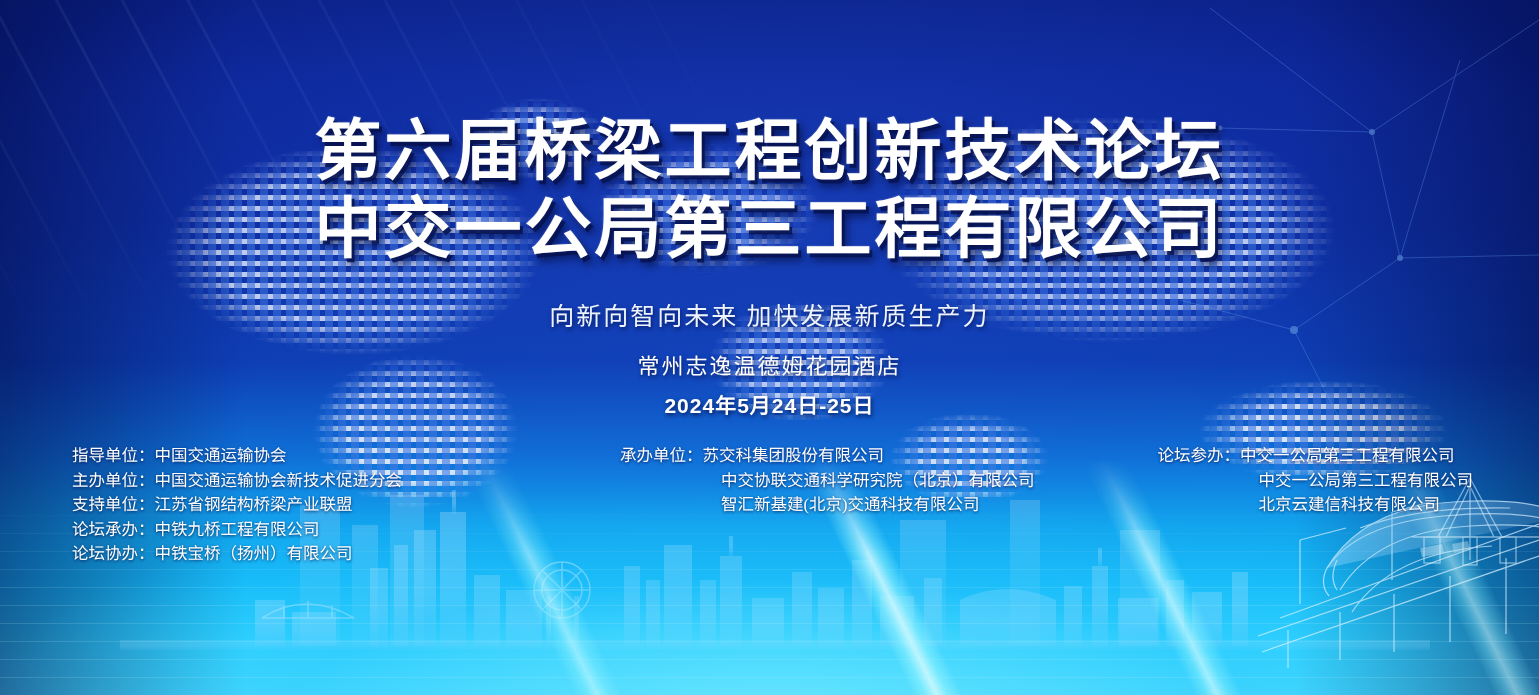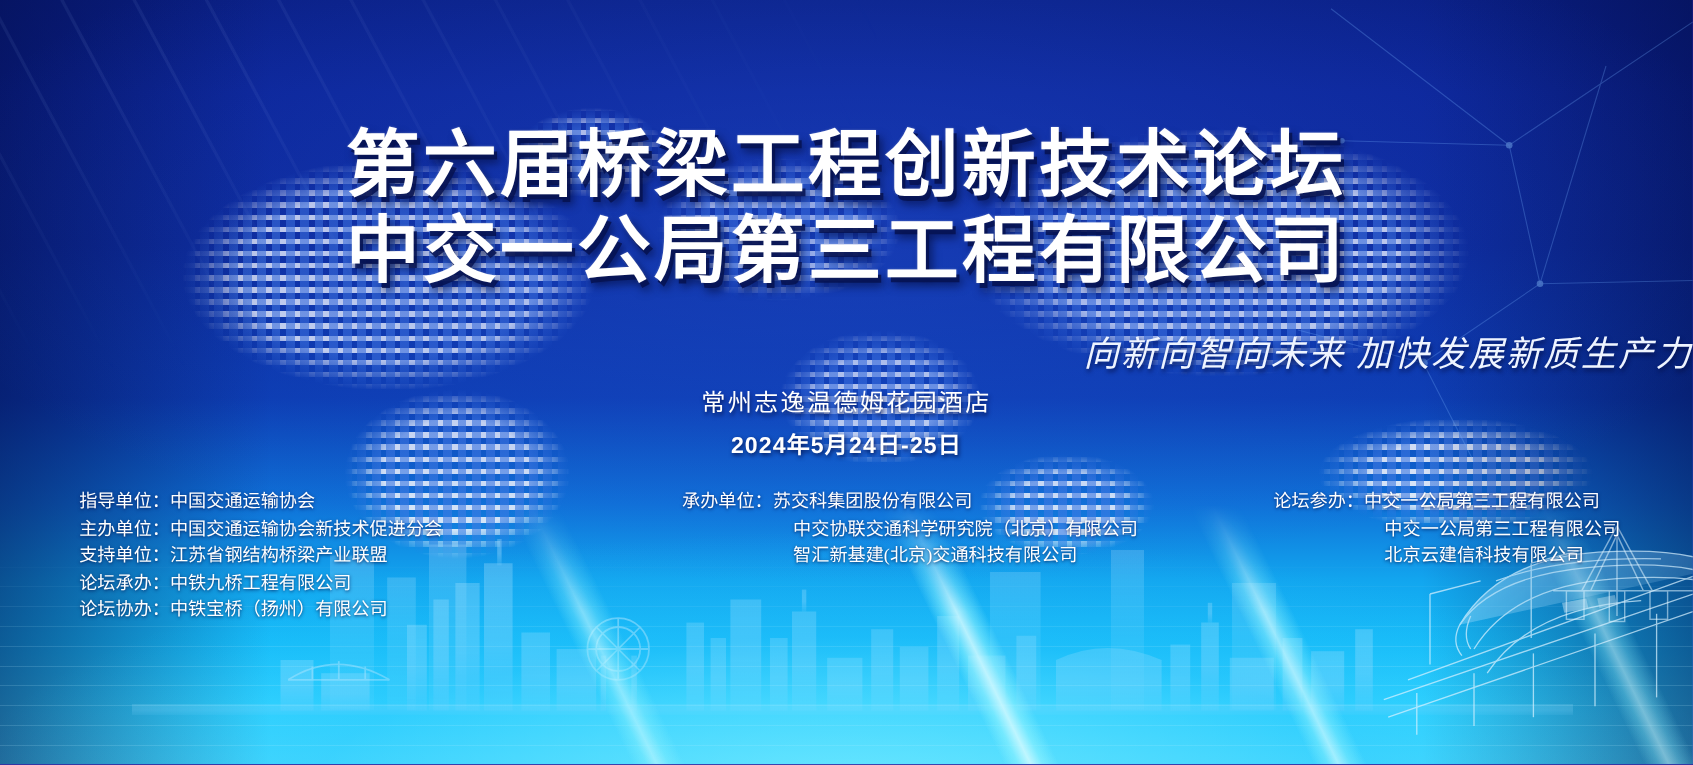--- a/index.html
+++ b/index.html
@@ -7,21 +7,21 @@
   html,body { background:#0a1a6e; }
   body {
     font-family:"Liberation Serif","DejaVu Serif",serif;
   }
 
   #banner {
     position:relative;
     width:1539px;
     height:695px;
     overflow:hidden;
-    background:#6d28d9;
+    background:#4c1d95;
   }
 
   
   .layer { position:absolute; inset:0; pointer-events:none; }
 
   
   .bg-base {
     background:
       linear-gradient(180deg,
         #0a1f86 0%,
@@ -138,28 +138,27 @@
     text-shadow:
        3px 4px 0   rgba(6,18,80,.85),
        5px 7px 9px rgba(4,12,60,.75),
        0 0 2px rgba(255,255,255,.35);
     white-space:nowrap;
   }
 
   .subtitle {
     position:absolute;
     top:296px; left:0; right:0;
-    text-align:right;
+    text-align:center;
     font-family:"Liberation Serif","DejaVu Serif",serif;
     font-weight:400;
-    font-size:32px;
+    font-size:25px;
     letter-spacing:2px;
     color:#eef4ff;
     text-shadow:1px 2px 4px rgba(5,15,70,.8);
-    font-style:italic;
   }
 
   .venue-block {
     position:absolute;
     top:352px; left:0; right:0;
     text-align:center;
     color:#ffffff;
     text-shadow:1px 2px 4px rgba(5,15,70,.85);
   }
   .venue {

